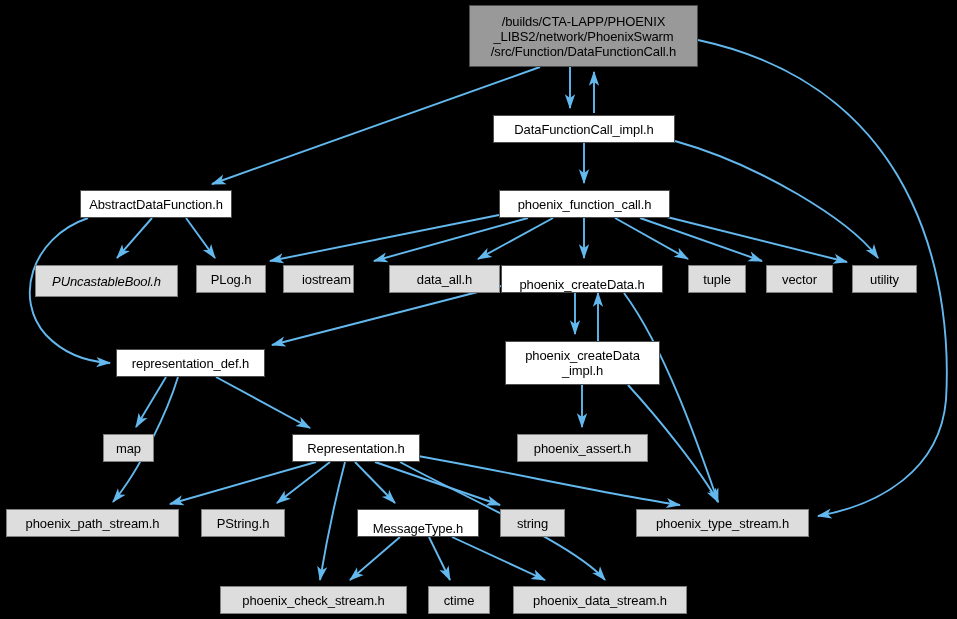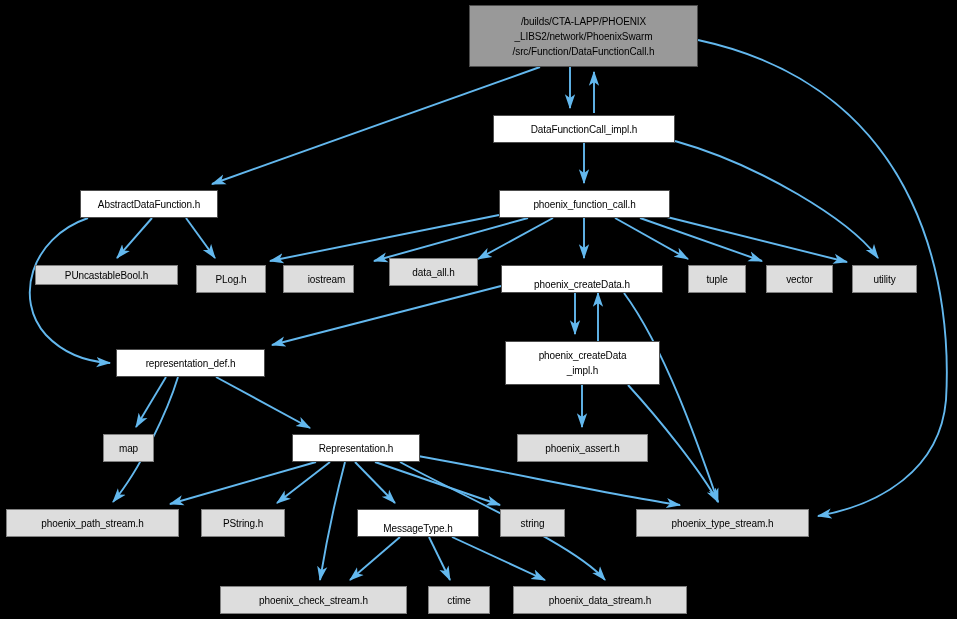--- a/index.html
+++ b/index.html
@@ -10,21 +10,21 @@
     background:#000;
     font-family:"Liberation Sans","DejaVu Sans",sans-serif;
     overflow:hidden;
   }
   #edges{position:absolute;left:0;top:0;width:957px;height:619px;}
   .node{
     position:absolute;
     box-sizing:border-box;
     display:flex;align-items:center;justify-content:center;
     text-align:center;
-    font-size:10px;
+    font-size:13px;
     line-height:15px;
     color:#000;
     white-space:pre;
     border:1px solid #404040;
     z-index:5;
     letter-spacing:-0.1px;
   }
   .node.fill-root{background:#999999;border-color:#4d4d4d;}
   .node.fill-white{background:#ffffff;border-color:#4d4d4d;}
   .node.fill-grey{background:#dddddd;border-color:#808080;}
@@ -78,26 +78,26 @@
         <path d="M 429,537 L 450,580" fill="none" stroke="#63b8ee" stroke-width="1.9" marker-end="url(#ah)"></path>
         <path d="M 452,537 L 545,580" fill="none" stroke="#63b8ee" stroke-width="1.9" marker-end="url(#ah)"></path>
       </g>
   </svg>
 
   <div id="node-layer">
       <div class="node fill-root" style="left: 469px; top: 5px; width: 229px; height: 62px;"><span class="lbl">/builds/CTA-LAPP/PHOENIX
 _LIBS2/network/PhoenixSwarm
 /src/Function/DataFunctionCall.h</span></div>
       <div class="node fill-white" style="left: 493px; top: 115px; width: 182px; height: 28px;"><span class="lbl">DataFunctionCall_impl.h</span></div>
-      <div class="node fill-white" style="left: 80px; top: 190px; width: 138px; height: 28px; justify-content: center;"><span class="lbl">AbstractDataFunction.h</span></div>
+      <div class="node fill-white" style="left: 80px; top: 190px; width: 152px; height: 28px; justify-content: center;"><span class="lbl">AbstractDataFunction.h</span></div>
       <div class="node fill-white" style="left: 499px; top: 190px; width: 171px; height: 28px;"><span class="lbl">phoenix_function_call.h</span></div>
-      <div class="node fill-grey" style="left: 35px; top: 265px; width: 143px; height: 20px;"><span class="lbl">PUncastableBool.h</span></div>
+      <div class="node fill-grey" style="left: 35px; top: 265px; width: 143px; height: 32px; font-style: italic;"><span class="lbl">PUncastableBool.h</span></div>
       <div class="node fill-grey" style="left: 196px; top: 265px; width: 70px; height: 28px;"><span class="lbl">PLog.h</span></div>
       <div class="node fill-grey" style="left: 283px; top: 265px; width: 71px; height: 28px; padding-left: 16px;"><span class="lbl">iostream</span></div>
-      <div class="node fill-grey" style="left: 389px; top: 258px; width: 89px; height: 28px;"><span class="lbl">data_all.h</span></div>
+      <div class="node fill-grey" style="left: 389px; top: 265px; width: 111px; height: 28px;"><span class="lbl">data_all.h</span></div>
       <div class="node fill-white" style="left: 501px; top: 265px; width: 162px; height: 28px; align-items: flex-end;"><span class="lbl">phoenix_createData.h</span></div>
       <div class="node fill-grey" style="left: 688px; top: 265px; width: 58px; height: 28px;"><span class="lbl">tuple</span></div>
       <div class="node fill-grey" style="left: 766px; top: 265px; width: 67px; height: 28px;"><span class="lbl">vector</span></div>
       <div class="node fill-grey" style="left: 852px; top: 265px; width: 65px; height: 28px;"><span class="lbl">utility</span></div>
       <div class="node fill-white" style="left: 116px; top: 349px; width: 149px; height: 28px;"><span class="lbl">representation_def.h</span></div>
       <div class="node fill-white" style="left: 505px; top: 341px; width: 155px; height: 44px;"><span class="lbl">phoenix_createData
 _impl.h</span></div>
       <div class="node fill-grey" style="left: 103px; top: 434px; width: 51px; height: 28px;"><span class="lbl">map</span></div>
       <div class="node fill-white" style="left: 292px; top: 434px; width: 128px; height: 28px;"><span class="lbl">Representation.h</span></div>
       <div class="node fill-grey" style="left: 517px; top: 434px; width: 131px; height: 28px;"><span class="lbl">phoenix_assert.h</span></div>

